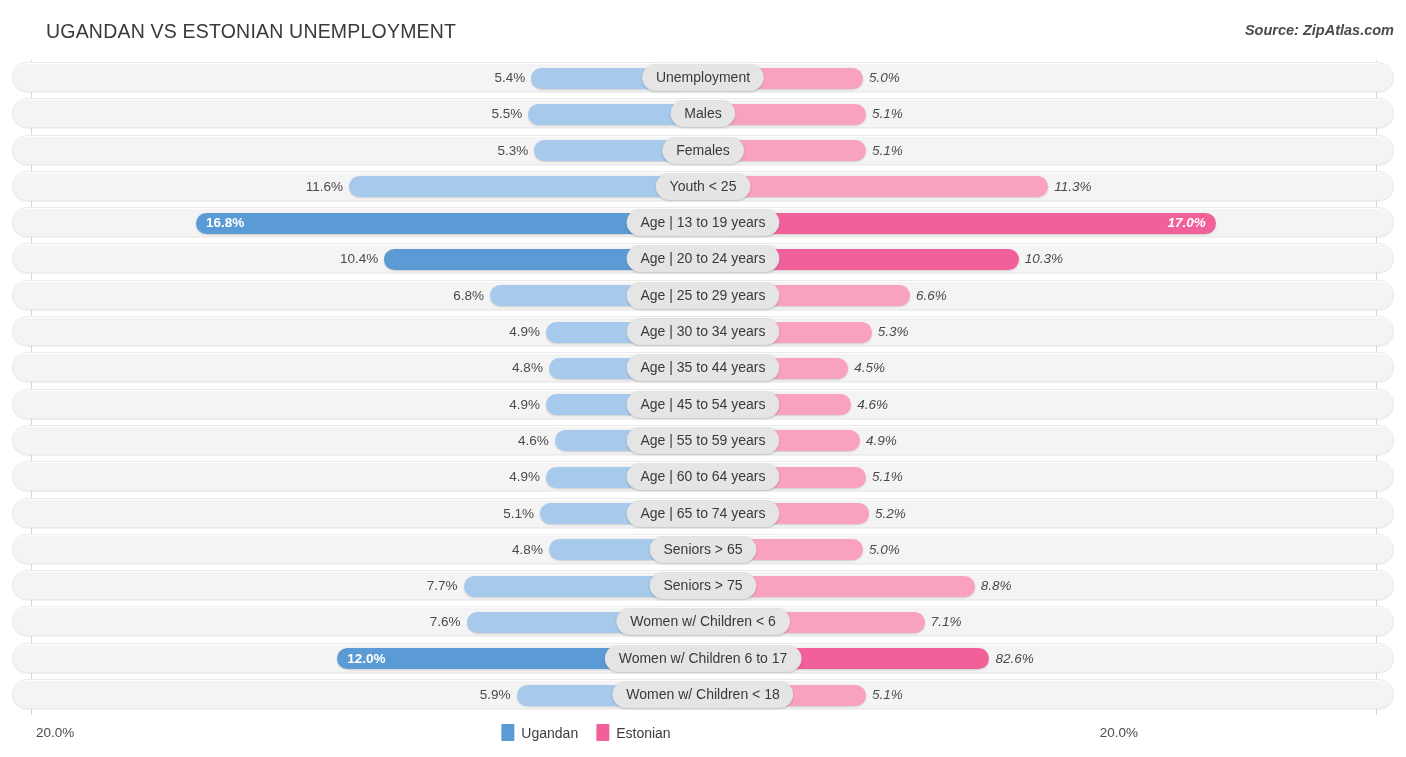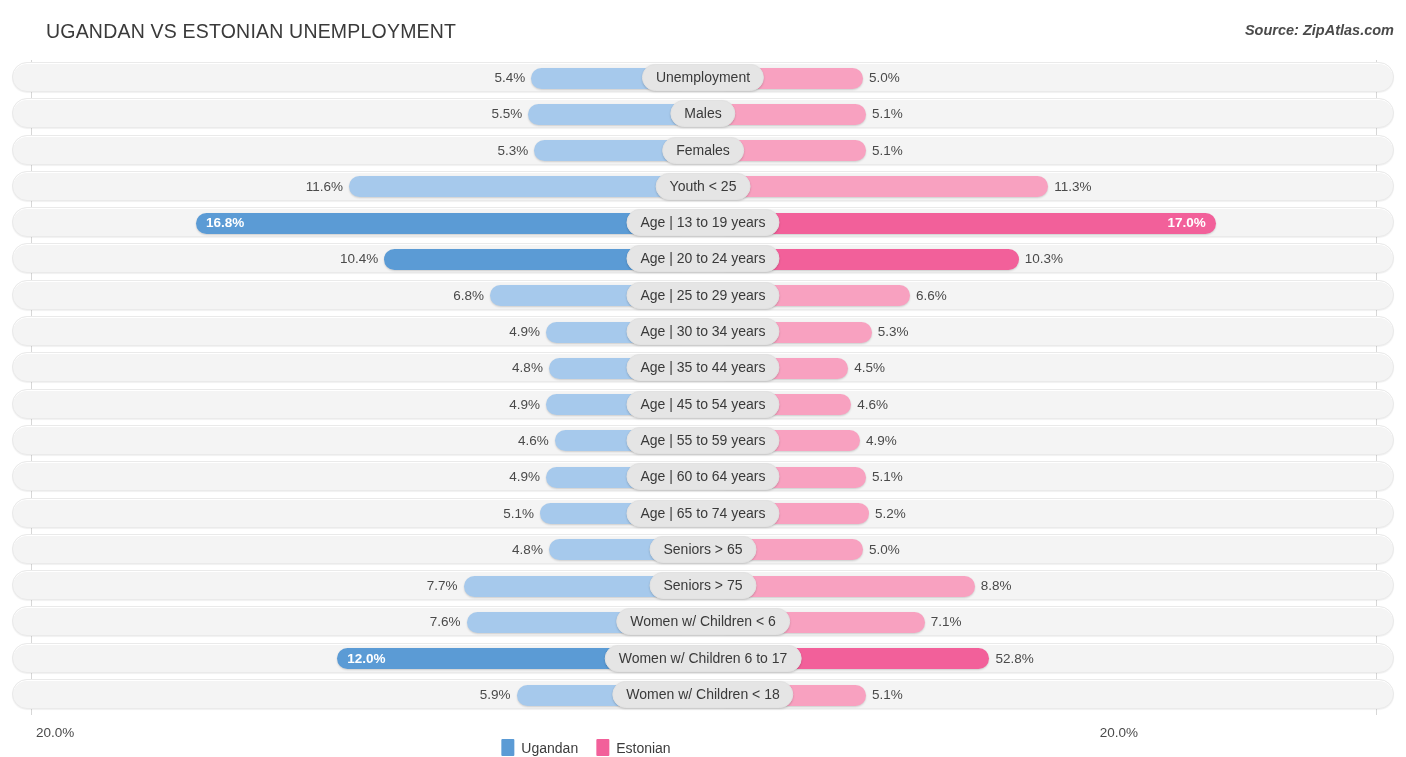--- a/index.html
+++ b/index.html
@@ -99,21 +99,21 @@
   
   .val {
     position: absolute;
     top: 9px;
     font-size: 13.5px;
     color: #4a4a4a;
     white-space: nowrap;
     line-height: 18px;
   }
   .val-left  { text-align: left; }
-  .val-right { text-align: left; }
+  .val-right { text-align: left; font-style: italic; }
   .val.inside {
     color: #ffffff;
     font-weight: bold;
   }
 
   
   .center-label {
     position: absolute;
     top: 4px;
     left: 50%;
@@ -146,21 +146,21 @@
     font-size: 13.5px;
     color: #4a4a4a;
     white-space: nowrap;
   }
   .axis-min { left: 36px; }
   .axis-max { right: 34px; }
 
   .legend {
     position: absolute;
     left: 50%;
-    top: 24px;
+    top: 9px;
     transform: translateX(-50%);
     display: flex;
     align-items: center;
     gap: 18px;
     white-space: nowrap;
   }
   .legend-item {
     display: flex;
     align-items: center;
     gap: 7px;
@@ -314,21 +314,21 @@
         <div class="bar bar-right" style="left: 716px; width: 208.74px;"></div>
         <div class="val val-left" style="right: 945.44px;">7.6%</div>
         <div class="val val-right" style="left: 930.74px;">7.1%</div>
         <div class="center-label">Women w/ Children &lt; 6</div>
       </div>
       <div class="row hl">
         <div class="track"></div>
         <div class="bar bar-left" style="left: 337.2px; width: 352.8px;"></div>
         <div class="bar bar-right" style="left: 716px; width: 273.42px;"></div>
         <div class="val val-left inside" style="left: 347.2px;">12.0%</div>
-        <div class="val val-right" style="left: 995.42px;">52.8%</div>
+        <div class="val val-right" style="left: 995.42px;">82.6%</div>
         <div class="center-label">Women w/ Children 6 to 17</div>
       </div>
       <div class="row">
         <div class="track"></div>
         <div class="bar bar-left" style="left: 516.54px; width: 173.46px;"></div>
         <div class="bar bar-right" style="left: 716px; width: 149.94px;"></div>
         <div class="val val-left" style="right: 895.46px;">5.9%</div>
         <div class="val val-right" style="left: 871.94px;">5.1%</div>
         <div class="center-label">Women w/ Children &lt; 18</div>
       </div>

